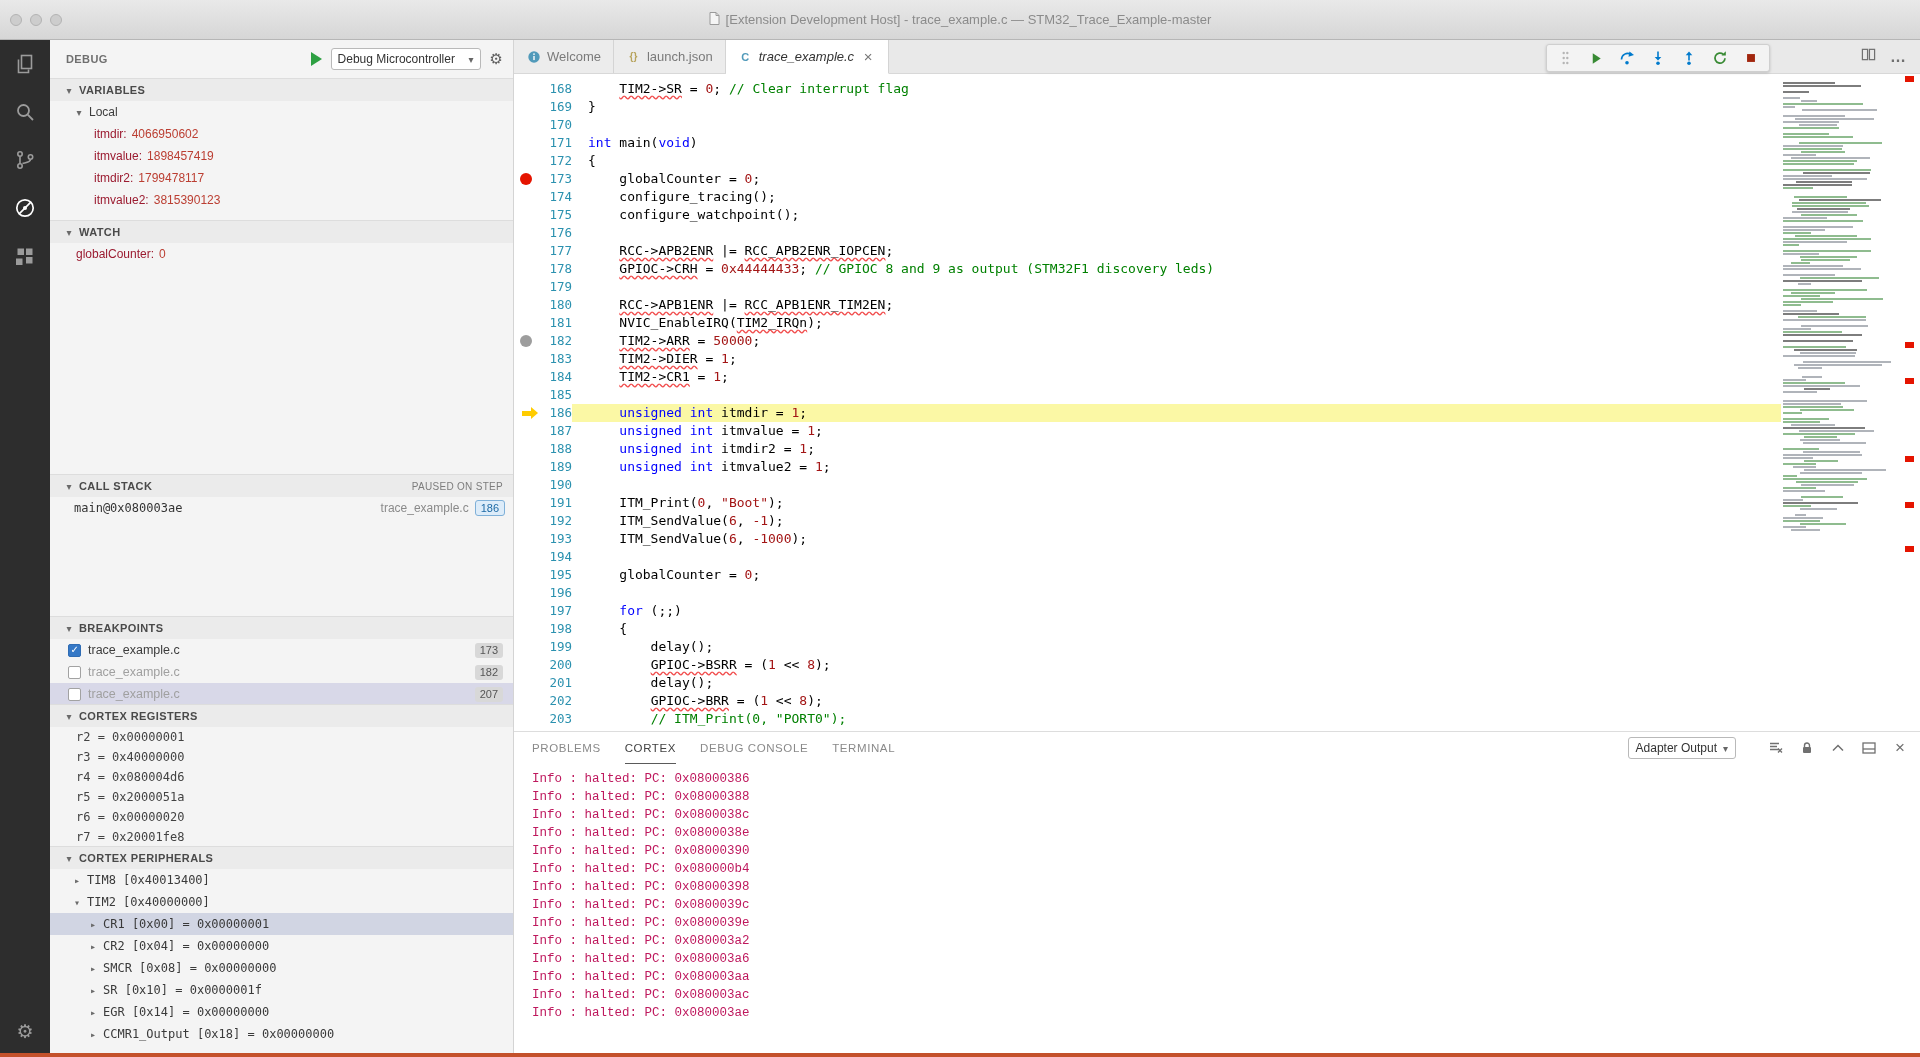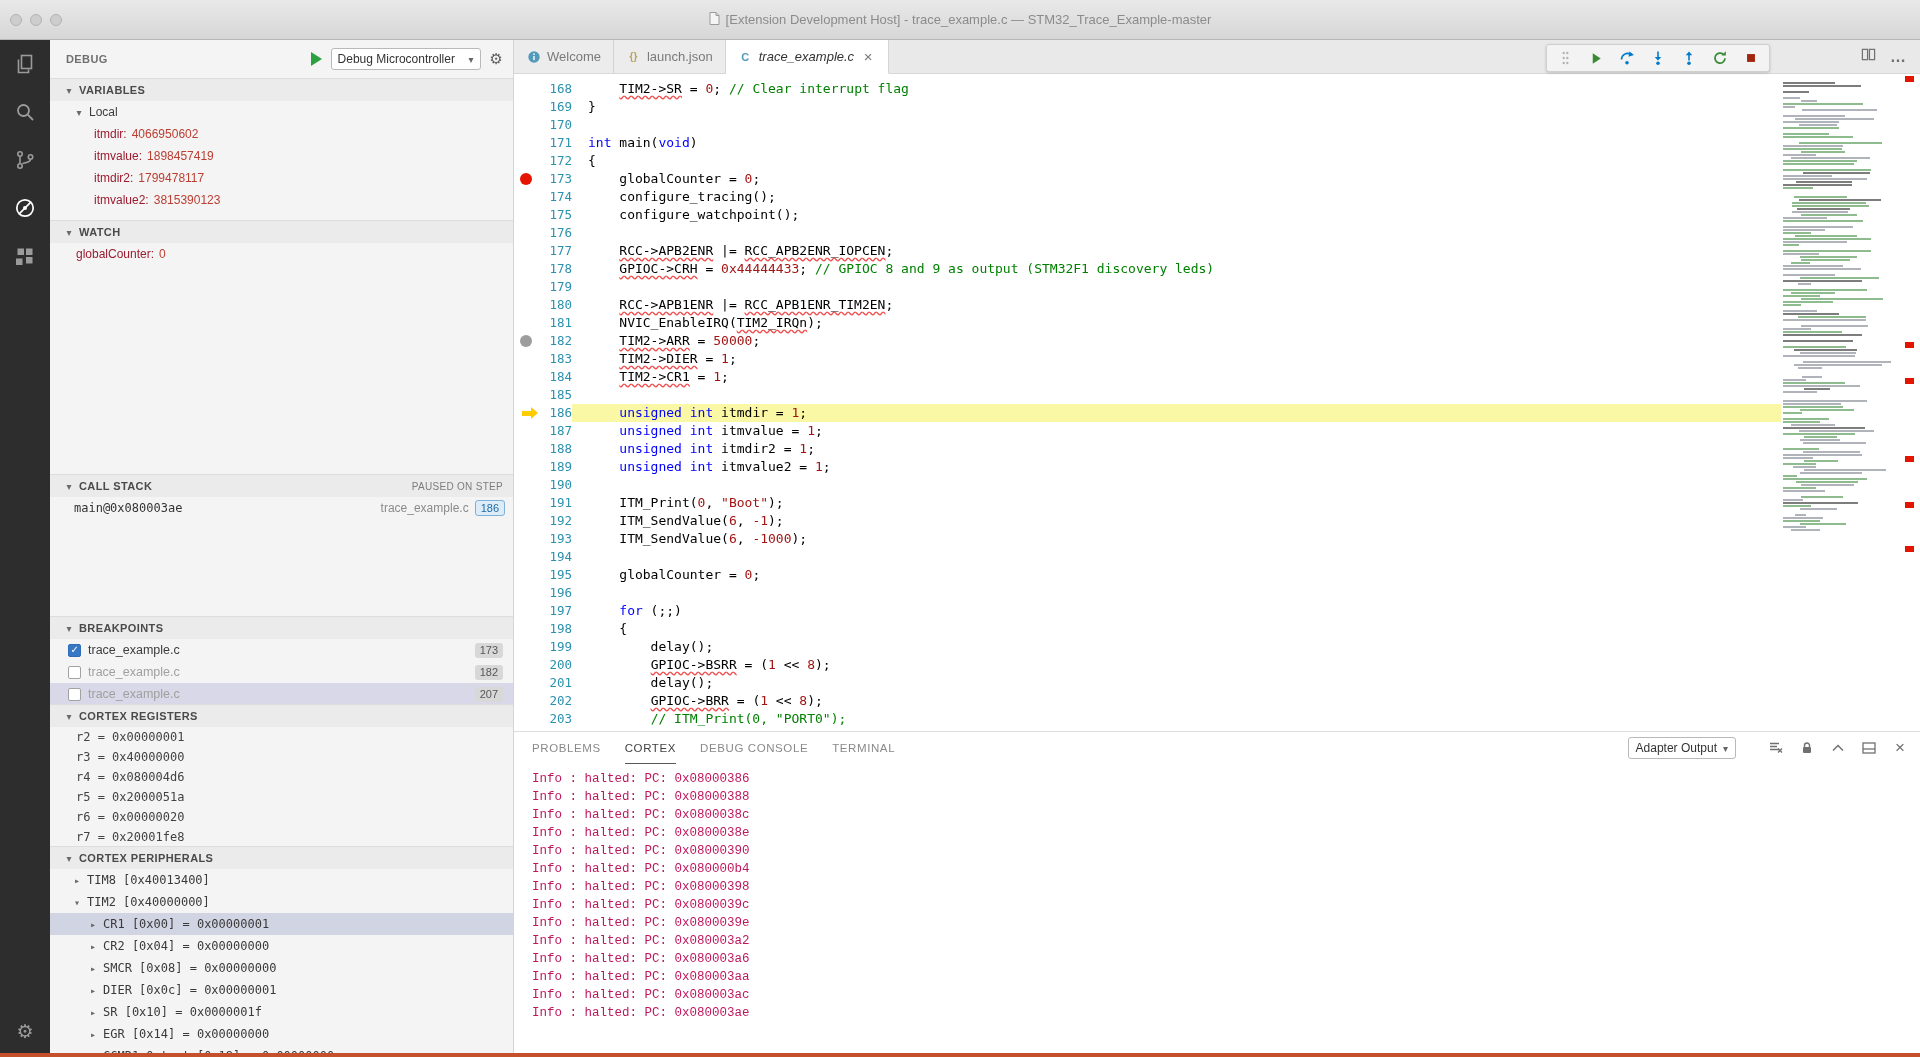--- a/index.html
+++ b/index.html
@@ -320,24 +320,20 @@
             <span class="twisty right"></span>
             <span>CR1 [0x00] = 0x00000001</span>
           </div>
           <div class="periph-row" style="padding-left: 38px;">
             <span class="twisty right"></span>
             <span>CR2 [0x04] = 0x00000000</span>
           </div>
           <div class="periph-row" style="padding-left: 38px;">
             <span class="twisty right"></span>
             <span>SMCR [0x08] = 0x00000000</span>
-          </div>
-          <div class="periph-row" style="padding-left: 38px;">
-            <span class="twisty right"></span>
-            <span>DIER [0x0c] = 0x00000001</span>
           </div>
           <div class="periph-row" style="padding-left: 38px;">
             <span class="twisty right"></span>
             <span>SR [0x10] = 0x0000001f</span>
           </div>
           <div class="periph-row" style="padding-left: 38px;">
             <span class="twisty right"></span>
             <span>EGR [0x14] = 0x00000000</span>
           </div>
           <div class="periph-row" style="padding-left: 38px;">

